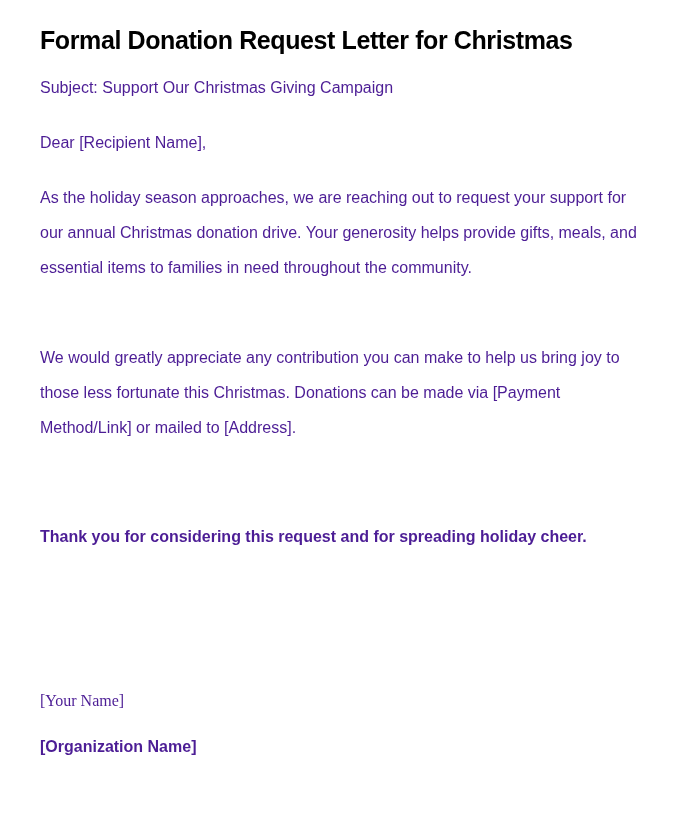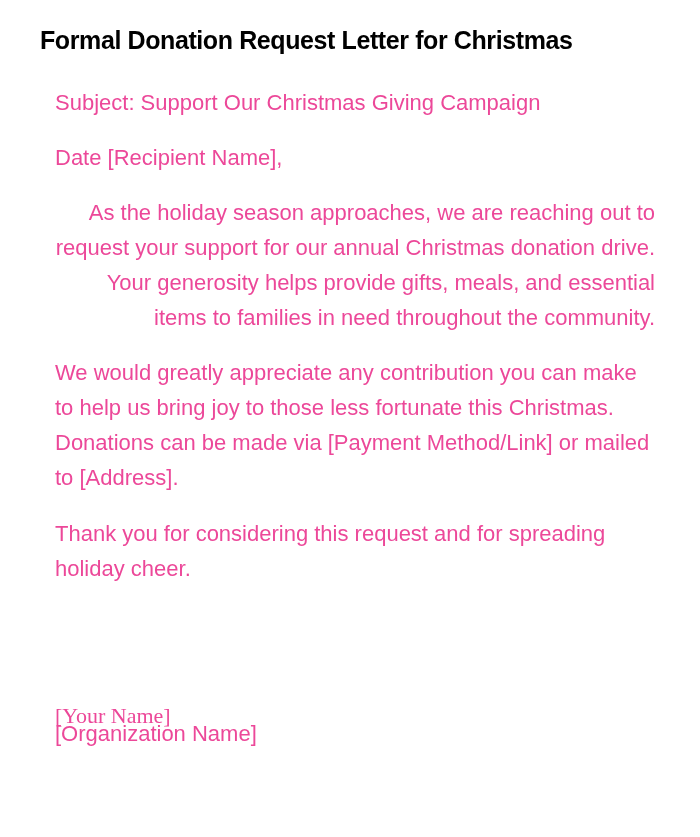--- a/index.html
+++ b/index.html
@@ -30,44 +30,44 @@
       font-weight: bold;
       letter-spacing: -0.4px;
       line-height: 32px;
       white-space: nowrap;
       color: #000000;
     }
     .para {
       position: absolute;
       left: 40px;
       width: 600px;
-      margin: 15px;
-      font-size: 22px;
+      margin: 0;
+      font-size: 16px;
       line-height: 35px;
-      color: #ec4899;
+      color: #4c1d95;
     }
     .subject   { top: 70px; }
     .greeting  { top: 125px; }
-    .body1     { top: 180px; text-align: right; }
+    .body1     { top: 180px; }
     .body2     { top: 340px; }
-    .body3     { top: 501px; }
+    .body3     { top: 519px; font-weight: bold; }
     .closing   { top: 591px; }
     .sig-name  { top: 683px; font-family: Liberation Serif, serif; }
-    .sig-org   { top: 701px; }
+    .sig-org   { top: 729px; font-weight: bold; }
     .sig-date  { top: 757px; }
   </style>
 </head>
 <body>
 
 <div class="page">
   <h1 class="title">Formal Donation Request Letter for Christmas</h1>
 
   <p class="para subject">Subject: Support Our Christmas Giving Campaign</p>
 
-  <p class="para greeting">Date [Recipient Name],</p>
+  <p class="para greeting">Dear [Recipient Name],</p>
 
   <p class="para body1">As the holiday season approaches, we are reaching out to request your support for our annual Christmas donation drive. Your generosity helps provide gifts, meals, and essential items to families in need throughout the community.</p>
 
   <p class="para body2">We would greatly appreciate any contribution you can make to help us bring joy to those less fortunate this Christmas. Donations can be made via [Payment Method/Link] or mailed to [Address].</p>
 
   <p class="para body3">Thank you for considering this request and for spreading holiday cheer.</p>
 
 
   <p class="para sig-name">[Your Name]</p>
 

